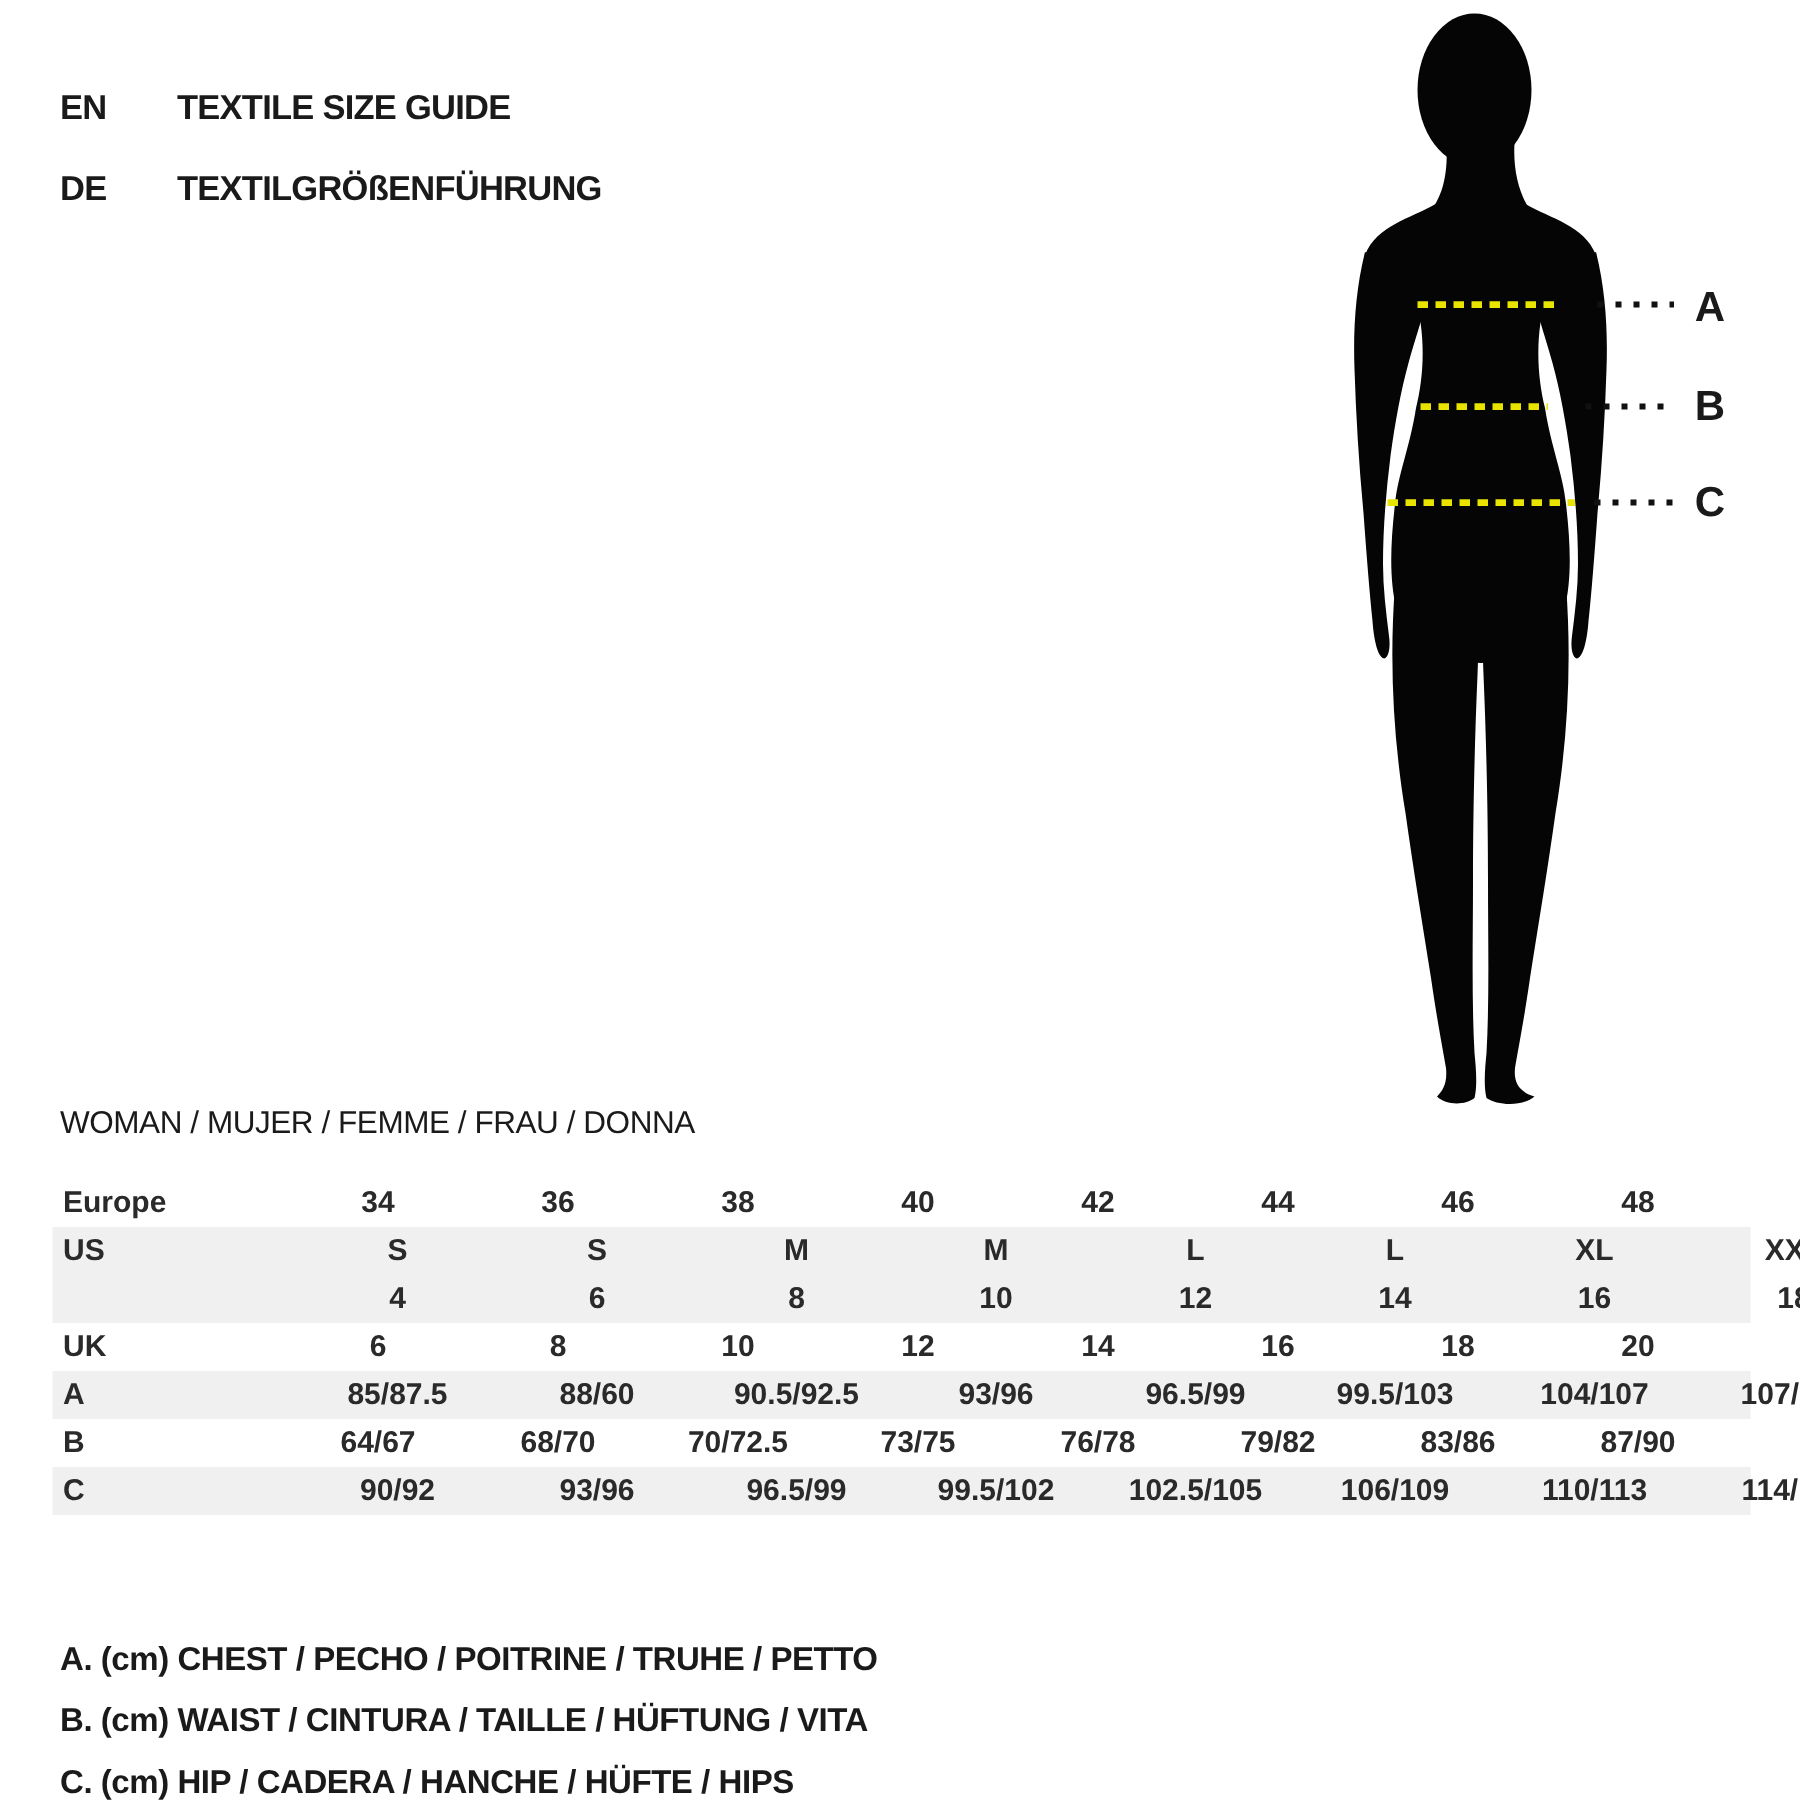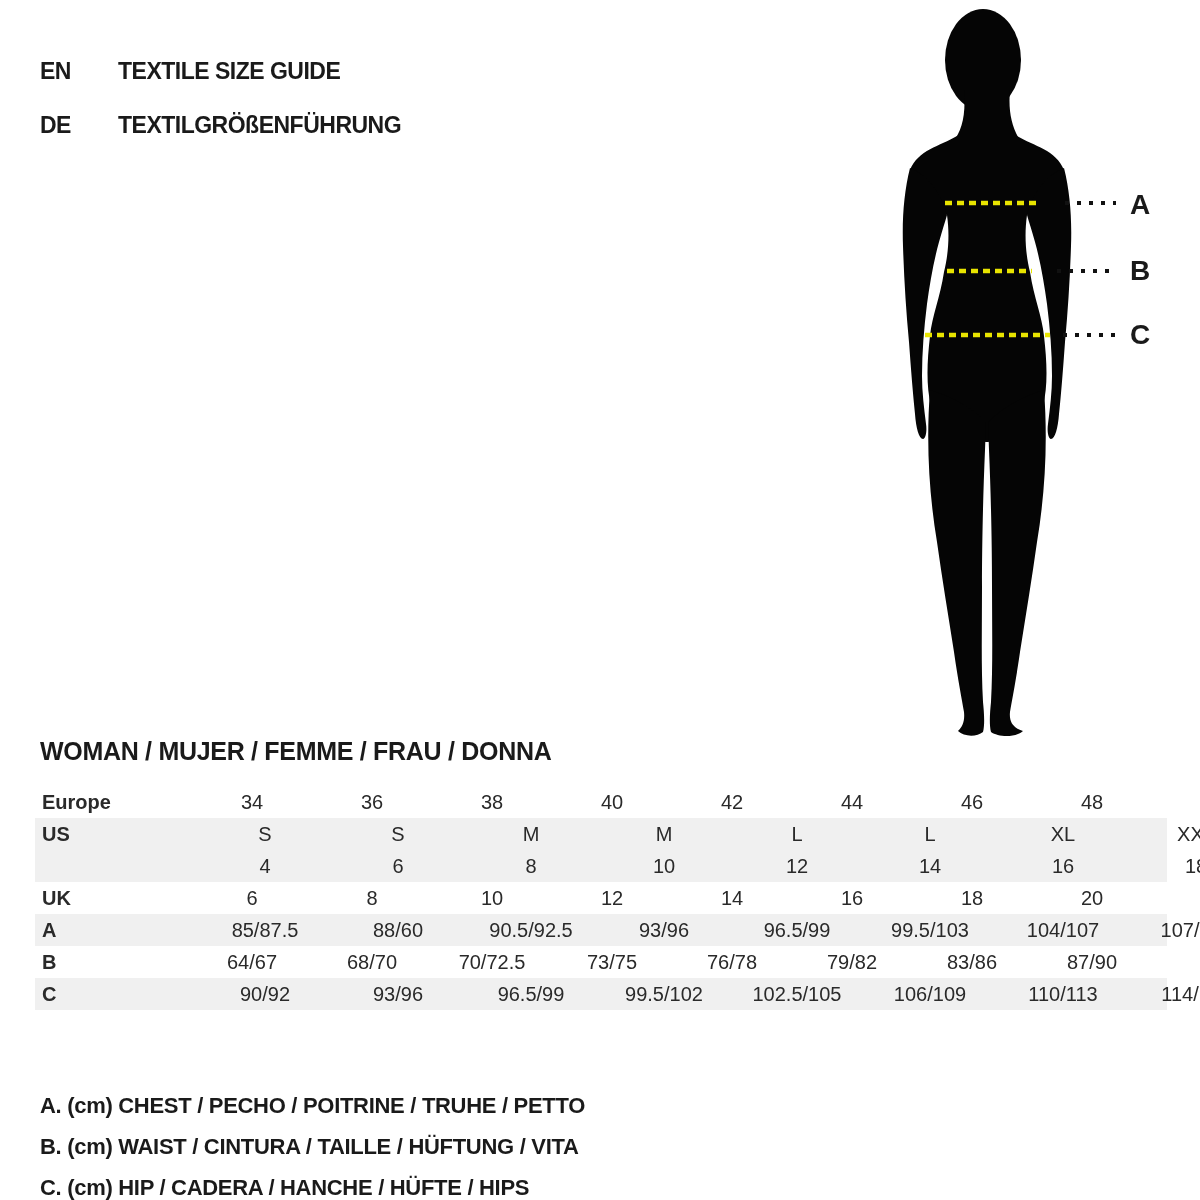--- a/index.html
+++ b/index.html
@@ -14,32 +14,32 @@
   .lang-code{width:78px;font-size:23px;font-weight:bold;letter-spacing:-0.5px;}
   .lang-label{font-size:23px;font-weight:bold;letter-spacing:-0.5px;white-space:nowrap;text-align:center;}
   
   .figure-svg{position:absolute;left:860px;top:0px;width:300px;height:740px;}
   .marker-label{position:absolute;width:36px;height:34px;line-height:34px;
     text-align:center;font-size:28px;font-weight:bold;}
   #marker-a{left:1122px;top:188px;}
   #marker-b{left:1122px;top:254px;}
   #marker-c{left:1122px;top:318px;}
   
-  .section-title{position:absolute;left:40px;top:737px;font-size:25px;
-    font-weight:bold;letter-spacing:-0.3px;white-space:nowrap;}
+  .section-title{position:absolute;left:40px;top:737px;font-size:21px;
+    font-weight:normal;letter-spacing:-0.3px;white-space:nowrap;}
   
   .size-table{position:absolute;left:35px;top:786px;width:1132px;}
   .table-header{height:27px;line-height:27px;background:#c7c7c7;
     border-bottom:2px solid #a9a9a9;padding-left:7px;font-size:21px;
     font-weight:bold;letter-spacing:-0.3px;margin-bottom:5px;color:#222;}
   .t-row{display:grid;grid-template-columns:157px repeat(8,120px);
     height:32px;align-items:center;}
   .t-row.shaded{background:#f0f0f0;gap:13px;}
   .t-label{padding-left:7px;font-size:20px;font-weight:bold;color:#2a2a2a;text-align:left;}
-  .t-cell{font-size:20px;font-weight:normal;color:#2a2a2a;text-align:center;}
+  .t-cell{font-size:20px;font-weight:bold;color:#2a2a2a;text-align:center;}
   
   .legend{position:absolute;left:40px;top:1085px;}
   .legend-line{height:41px;line-height:41px;font-size:22px;font-weight:bold;
     letter-spacing:-0.3px;white-space:nowrap;}
 </style>
 </head>
 <body>
 
 <div class="langs">
   <div class="lang-row">

